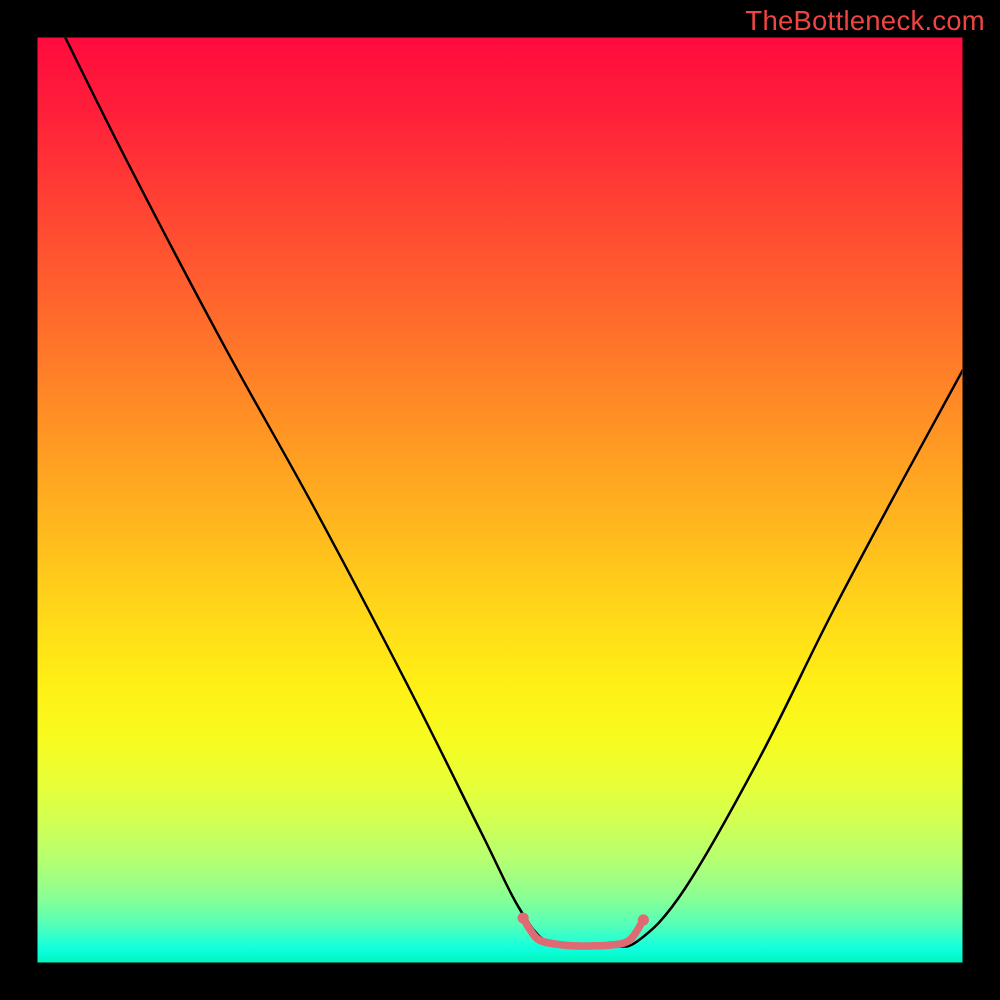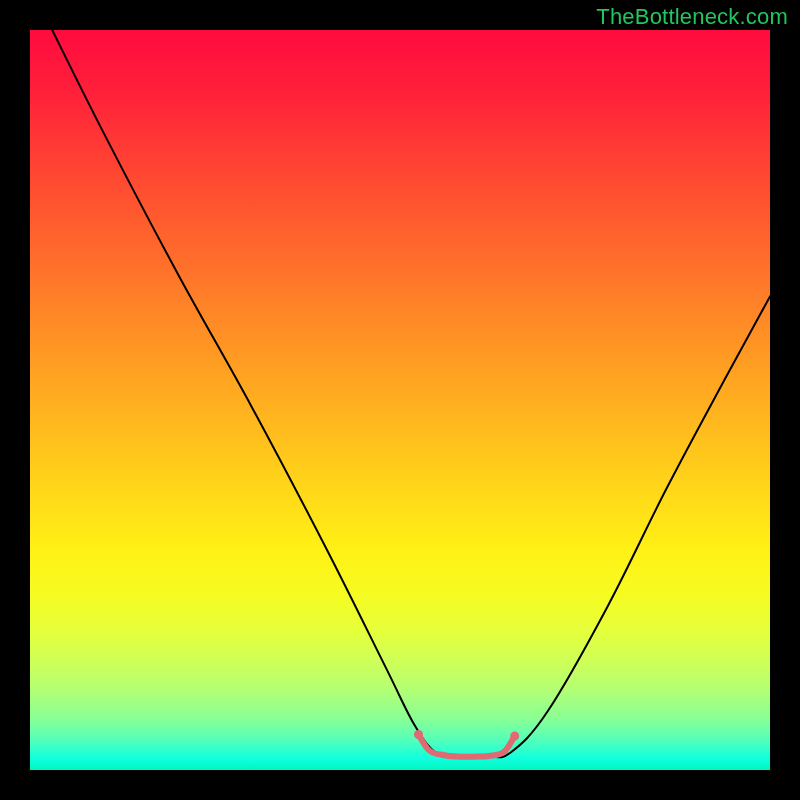--- a/index.html
+++ b/index.html
@@ -48,21 +48,21 @@
     position: absolute;
     left: 0;
     top: 0;
     width: 740px;
     height: 740px;
   }
   .watermark {
     position: absolute;
     top: 4px;
     right: 12px;
-    color: #22c55e;
+    color: #ef4444;
     font-size: 22px;
     letter-spacing: 0.2px;
     user-select: none;
   }
 </style>
 </head>
 <body>
 
 <div class="frame">
   <div class="plot">

